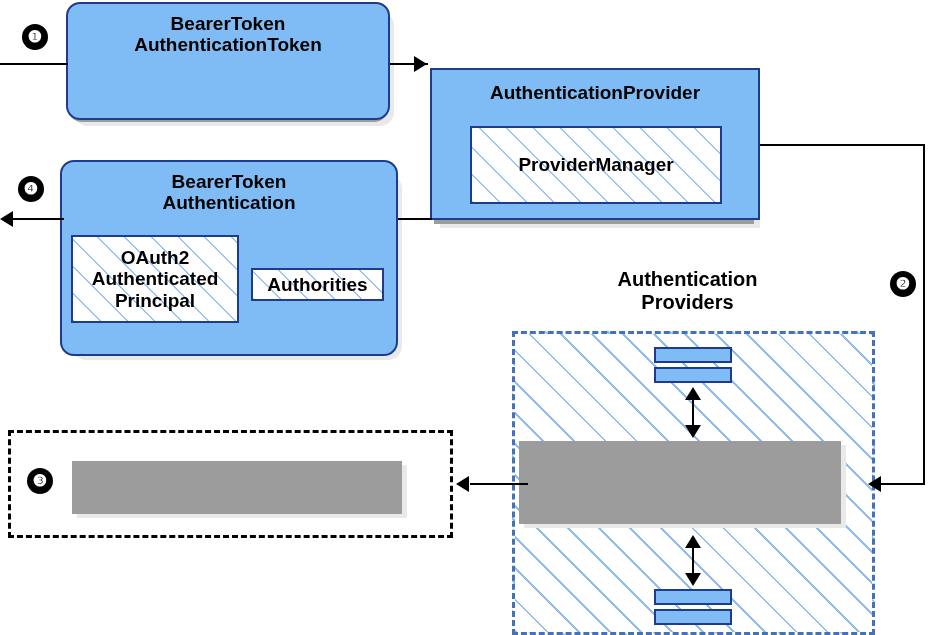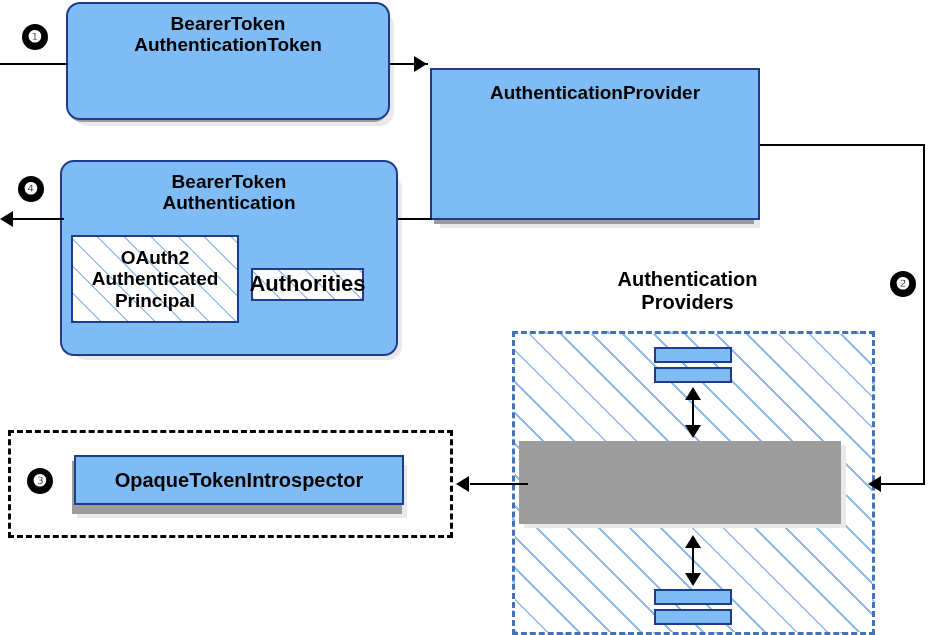--- a/index.html
+++ b/index.html
@@ -185,37 +185,38 @@
   </div>
 
   <div class="line hline" style="left:390px; top:63px; width:38px;"></div>
   <div class="arrow arrow-right" style="left:414px; top:56px;"></div>
 
   <div class="shadow-outer" style="left:440px; top:78px; width:320px; height:150px;"></div>
   <div class="shadow-inner" style="left:434px; top:74px; width:320px; height:150px;"></div>
   <div class="box" style="left:430px; top:68px; width:330px; height:152px; font-size:19px; padding-top:12px;">
     <div class="box-title">AuthenticationProvider</div>
   </div>
+  <div class="subbox" style="left:470px; top:126px; width:252px; height:78px; font-size:19px;">ProviderManager</div>
 
   <div class="line hline" style="left:760px; top:144px; width:165px;"></div>
   <div class="line vline" style="left:923px; top:144px; height:340px;"></div>
   <div class="line hline" style="left:880px; top:483px; width:45px;"></div>
   <div class="arrow arrow-left" style="left:868px; top:476px;"></div>
   <div class="num-circle" style="left:890px; top:271px;">❷</div>
 
   <div class="shadow-outer rounded" style="left:72px; top:175px; width:330px; height:185px;"></div>
   <div class="shadow-inner rounded" style="left:66px; top:170px; width:330px; height:185px;"></div>
   <div class="box rounded" style="left:60px; top:160px; width:338px; height:196px; font-size:19px; padding-top:9px;">
     <div class="box-title">BearerToken
 Authentication</div>
   </div>
   <div class="subbox" style="left:71px; top:235px; width:168px; height:88px; font-size:19px;">OAuth2
 Authenticated
 Principal</div>
-  <div class="subbox" style="left:251px; top:268px; width:113px; height:33px; font-size:22px;">Authorities</div>
+  <div class="subbox" style="left:251px; top:268px; width:133px; height:33px; font-size:19px;">Authorities</div>
 
   <div class="line hline" style="left:398px; top:218px; width:34px;"></div>
 
   <div class="line hline" style="left:10px; top:218px; width:54px;"></div>
   <div class="arrow arrow-left" style="left:0px; top:211px;"></div>
   <div class="num-circle" style="left:18px; top:176px;">❹</div>
 
   <div class="section-label" style="left:560px; top:268px; width:255px; font-size:20px;">Authentication
 Providers</div>
 
@@ -235,21 +236,18 @@
   <div class="arrow arrow-up" style="left:685px; top:535px;"></div>
   <div class="arrow arrow-down" style="left:685px; top:573px;"></div>
 
   <div class="stack-bar" style="left:654px; top:589px; width:78px; height:16px;"></div>
   <div class="stack-bar" style="left:654px; top:609px; width:78px; height:16px;"></div>
 
   <div class="dashed-black" style="left:8px; top:430px; width:445px; height:108px;"></div>
 
   <div class="shadow-outer" style="left:77px; top:465px; width:330px; height:53px;"></div>
   <div class="shadow-inner" style="left:72px; top:461px; width:330px; height:53px;"></div>
-  <div class="box" style="left:74px; top:455px; width:330px; height:50px; font-size:20px; justify-content:center;">
-    <div class="box-title">OpaqueTokenIntrospector</div>
-  </div>
   <div class="num-circle" style="left:27px; top:468px;">❸</div>
 
   <div class="line hline" style="left:470px; top:483px; width:58px;"></div>
   <div class="arrow arrow-left" style="left:456px; top:476px;"></div>
 
 </div>
 
 </body></html>

